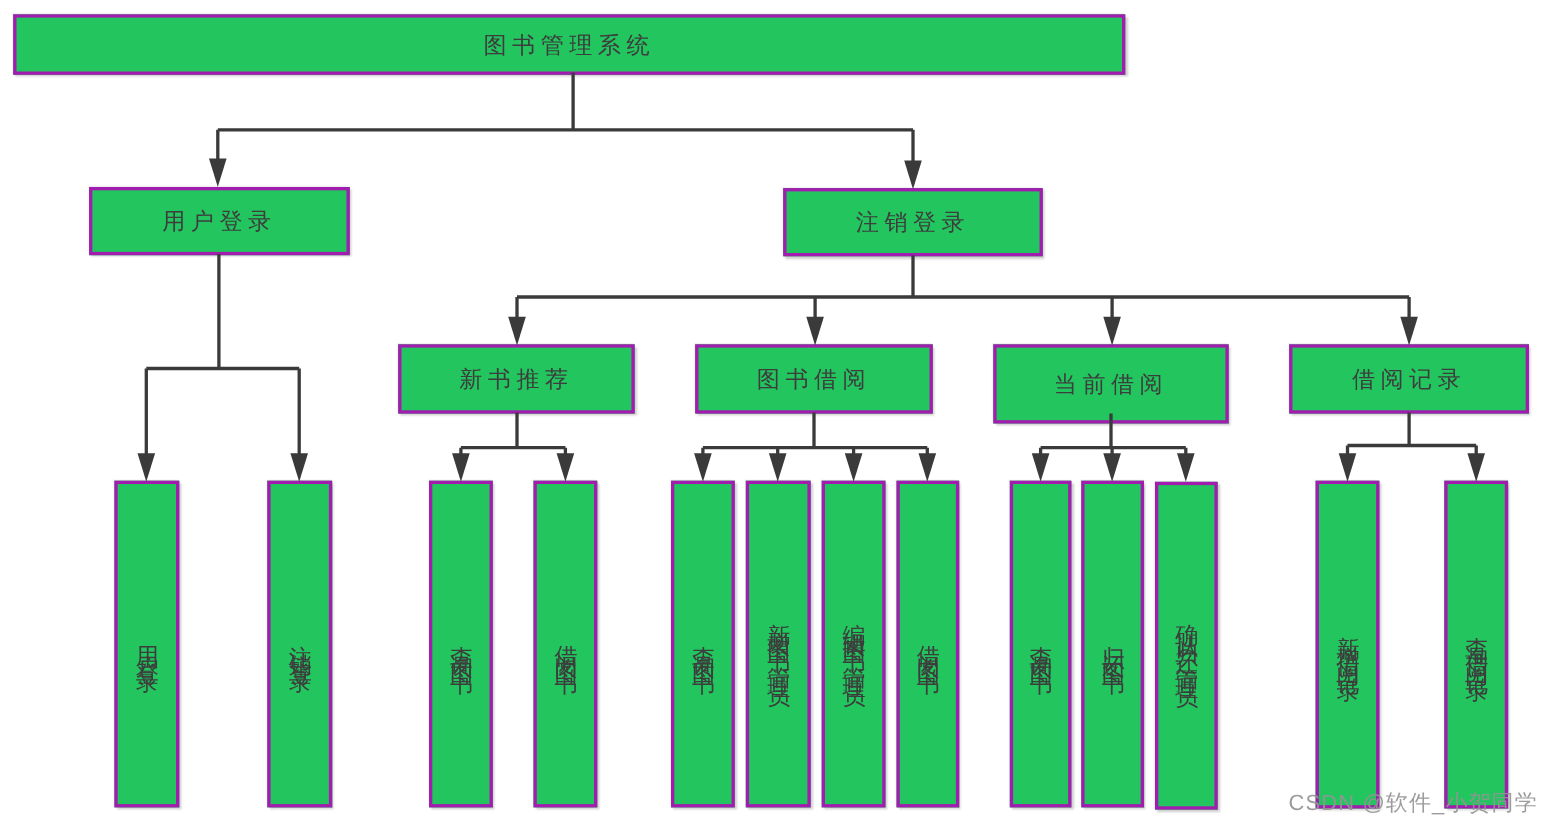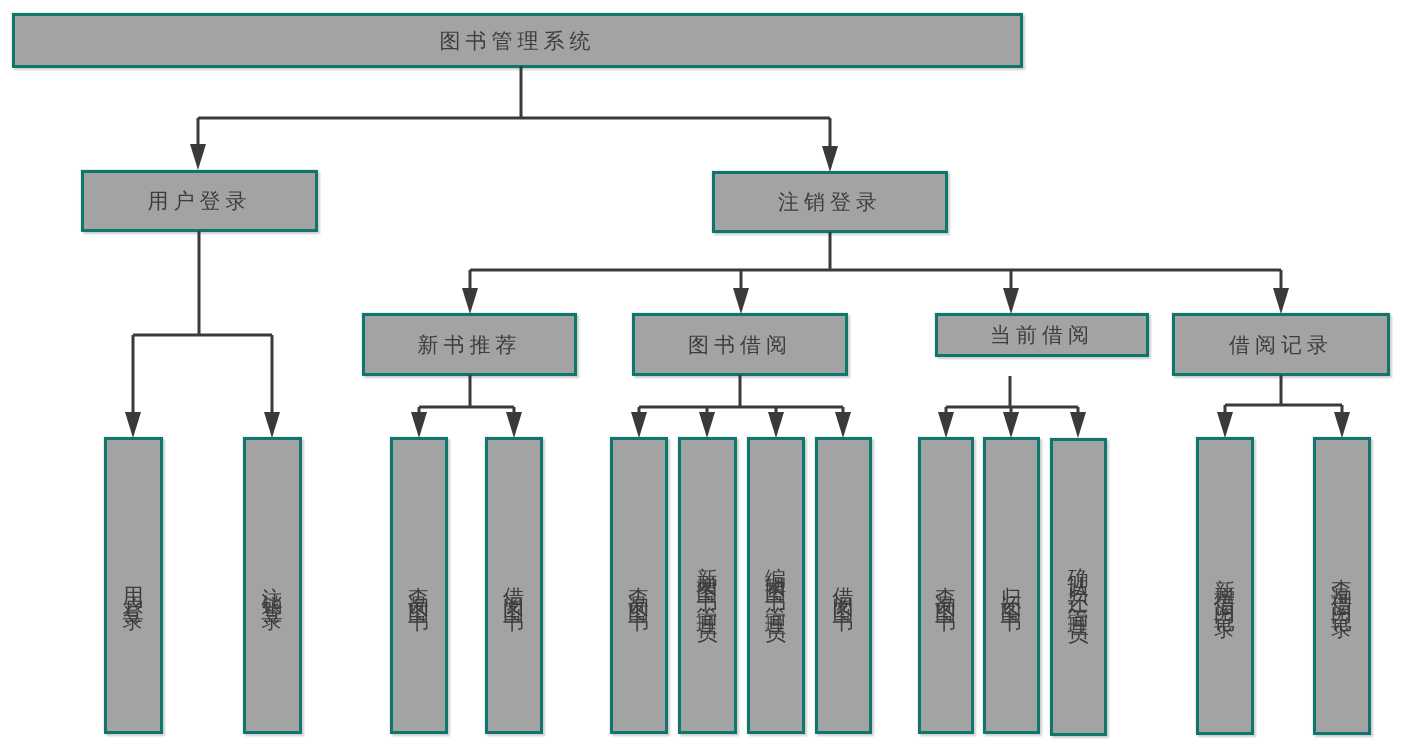--- a/index.html
+++ b/index.html
@@ -4,21 +4,21 @@
 <style>
   html,body{margin:0;padding:0;}
   body{
     width:1405px;height:747px;background:#ffffff;
     font-family:"Liberation Sans","DejaVu Sans",sans-serif;
     position:relative;overflow:hidden;
   }
   .canvas{position:absolute;left:0;top:0;width:1405px;height:747px;}
   .node{
     position:absolute;box-sizing:border-box;
-    border:3px solid #0f766e;background:#a3a3a3;
+    border:3px solid #a21caf;background:#22c55e;
     display:flex;align-items:center;justify-content:center;
     color:#3d3d3d;z-index:1;
     box-shadow:2px 2px 2px rgba(0,0,0,0.20), -1px -1px 1px rgba(0,0,0,0.07);
   }
   .hnode{font-size:21px;letter-spacing:5px;white-space:nowrap;}
   .vnode{
     writing-mode:vertical-rl;text-orientation:mixed;
     font-size:21px;letter-spacing:8px;line-height:1;
   }
   svg.connectors{position:absolute;left:0;top:0;z-index:2;pointer-events:none;}
@@ -35,21 +35,21 @@
 
 <div class="canvas">
 
   <div class="node hnode" style="left:12px;top:13px;width:1011px;height:55px;">图书管理系统</div>
 
   <div class="node hnode" style="left:81px;top:170px;width:237px;height:62px;">用户登录</div>
   <div class="node hnode" style="left:712px;top:171px;width:236px;height:62px;">注销登录</div>
 
   <div class="node hnode" style="left:632px;top:313px;width:216px;height:63px;">图书借阅</div>
   <div class="node hnode" style="left:362px;top:313px;width:215px;height:63px;">新书推荐</div>
-  <div class="node hnode" style="left:935px;top:313px;width:214px;height:44px;">当前借阅</div>
+  <div class="node hnode" style="left:903px;top:313px;width:214px;height:72px;">当前借阅</div>
   <div class="node hnode" style="left:1172px;top:313px;width:218px;height:63px;">借阅记录</div>
 
   <div class="node vnode" style="left:104px;top:437px;width:59px;height:297px;">用户登录</div>
   <div class="node vnode" style="left:243px;top:437px;width:59px;height:297px;">注销登录</div>
 
   <div class="node vnode" style="left:390px;top:437px;width:58px;height:297px;">查询图书</div>
   <div class="node vnode" style="left:485px;top:437px;width:58px;height:297px;">借阅图书</div>
 
   <div class="node vnode" style="left:610px;top:437px;width:58px;height:297px;">查询图书</div>
   <div class="node vnode" style="left:678px;top:437px;width:59px;height:297px;">新增图书（管理员）</div>
@@ -96,13 +96,14 @@
         <polygon points="768,412 784,412 776,438"></polygon>
         <polygon points="835,412 851,412 843,438"></polygon>
         <polygon points="938,412 954,412 946,438"></polygon>
         <polygon points="1003,412 1019,412 1011,438"></polygon>
         <polygon points="1070,412 1086,412 1078,438"></polygon>
         <polygon points="1217,412 1233,412 1225,438"></polygon>
         <polygon points="1334,412 1350,412 1342,438"></polygon>
       </g>
   </svg>
 
+  <div class="watermark">CSDN @软件_小贺同学</div>
 </div>
 
 </body></html>

